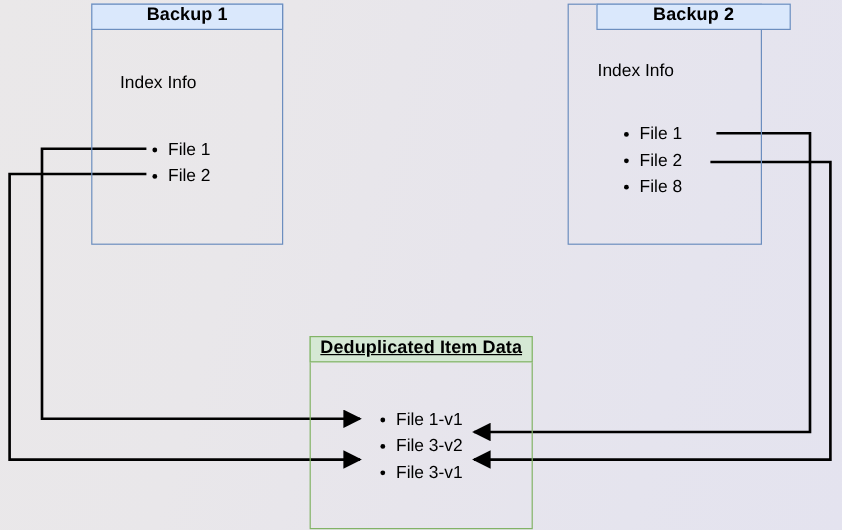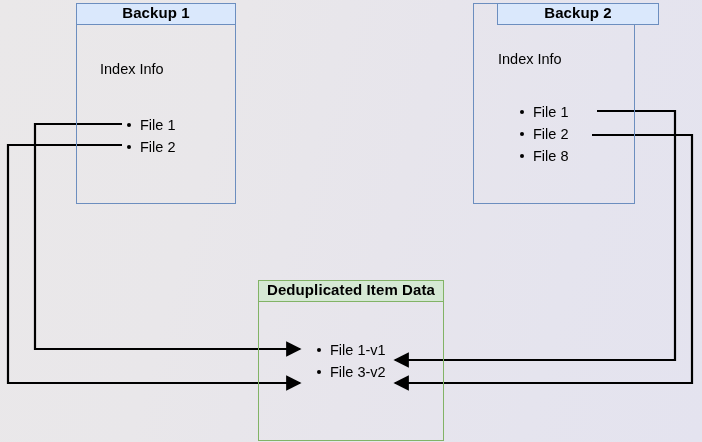--- a/index.html
+++ b/index.html
@@ -33,21 +33,21 @@
     font-weight: bold;
     color: #000000;
     display: flex;
     align-items: flex-start;
     justify-content: center;
     letter-spacing: 0.1px;
   }
   .box-blue       { border-color: #6c8ebf; }
   .box-header-blue{ border-color: #6c8ebf; background: #dae8fc; }
   .box-green      { border-color: #82b366; }
-  .box-header-green{ border-color: #82b366; background: #d5e8d4; }
+  .box-header-green{ border-color: #82b366; background: #d5e8d4; text-decoration: underline; }
 
   .index-label {
     position: absolute;
     font-size: 14.5px;
     color: #000;
     white-space: nowrap;
   }
   .file-list {
     position: absolute;
     margin: 0;
@@ -122,15 +122,16 @@
     <li>File 8</li>
   </ul>
 
   <div class="box box-green" style="left:258px; top:280px; width:186px; height:161px;"></div>
   <div class="box-header box-header-green" style="left:258px; top:280px; width:186px; height:22px;">
     <span>Deduplicated Item Data</span>
   </div>
   <ul class="file-list" style="left:315px; top:339px;">
     <li>File 1-v1</li>
     <li>File 3-v2</li>
+    <li>File 3-v1</li>
   </ul>
 
 </div>
 
 </body></html>

